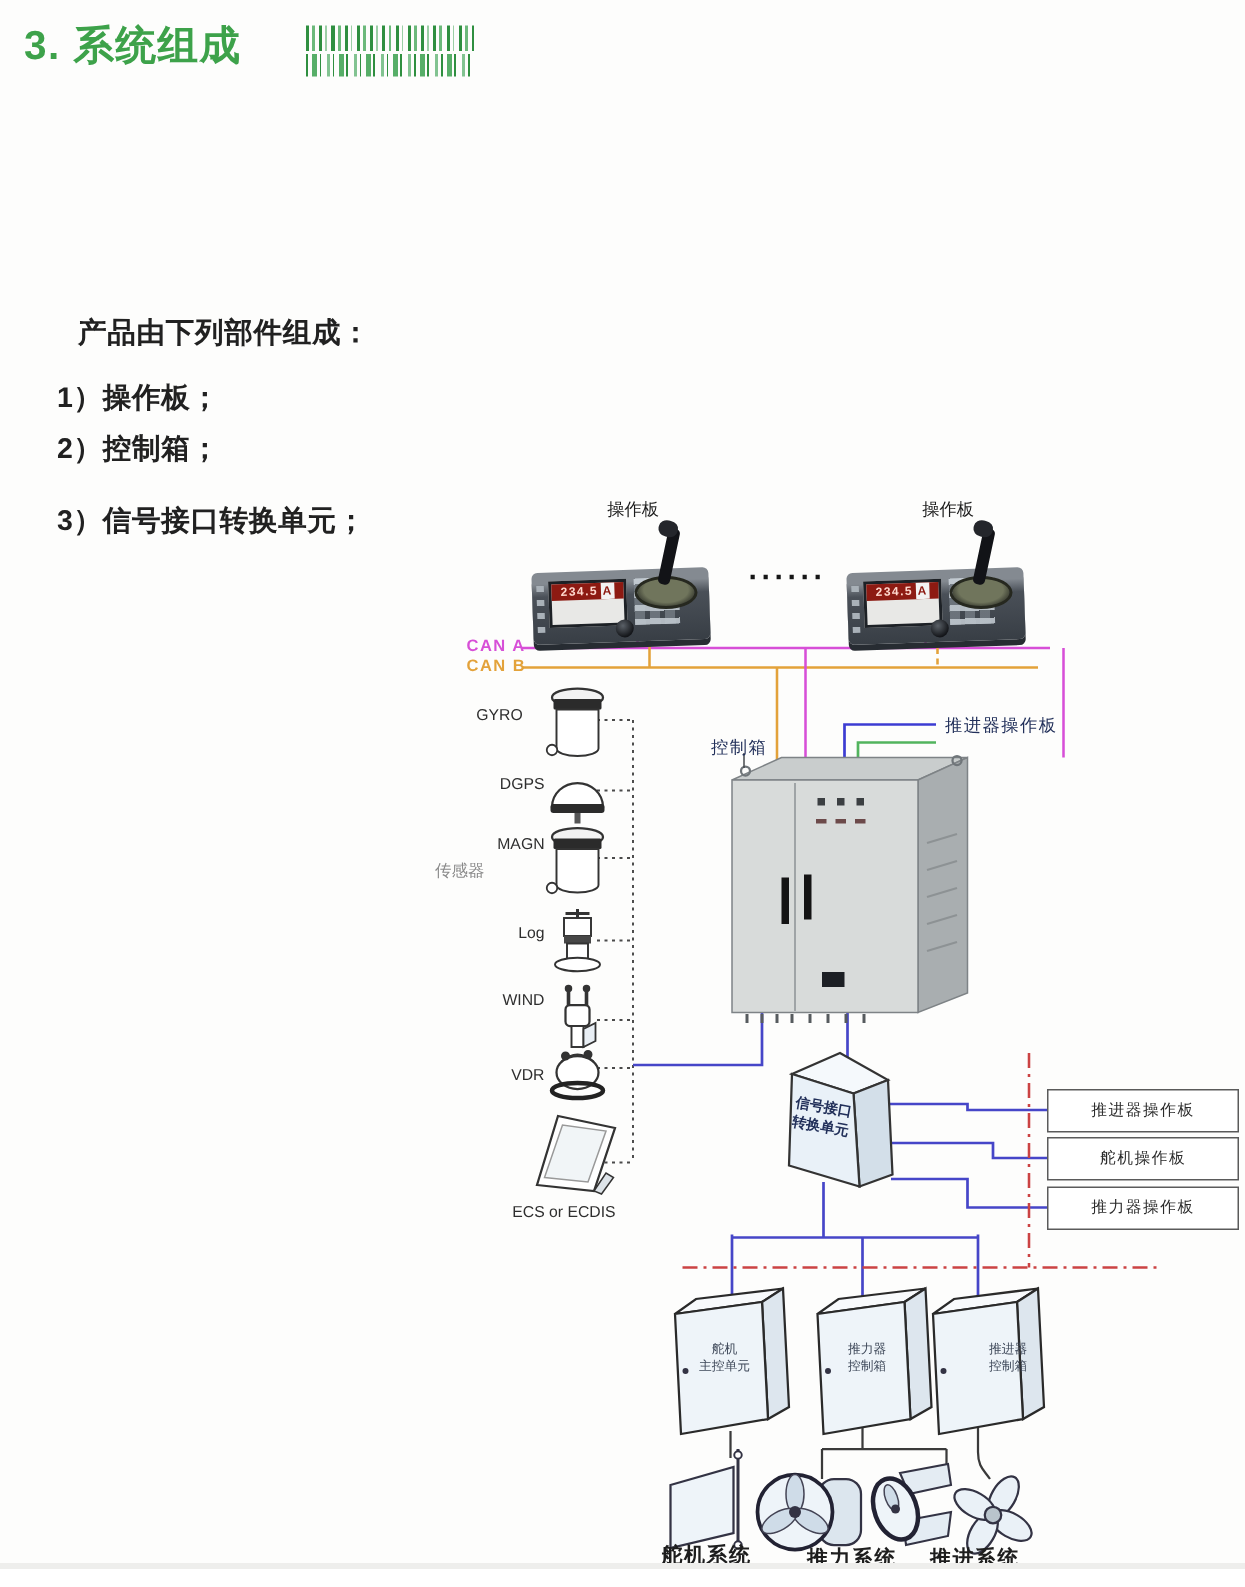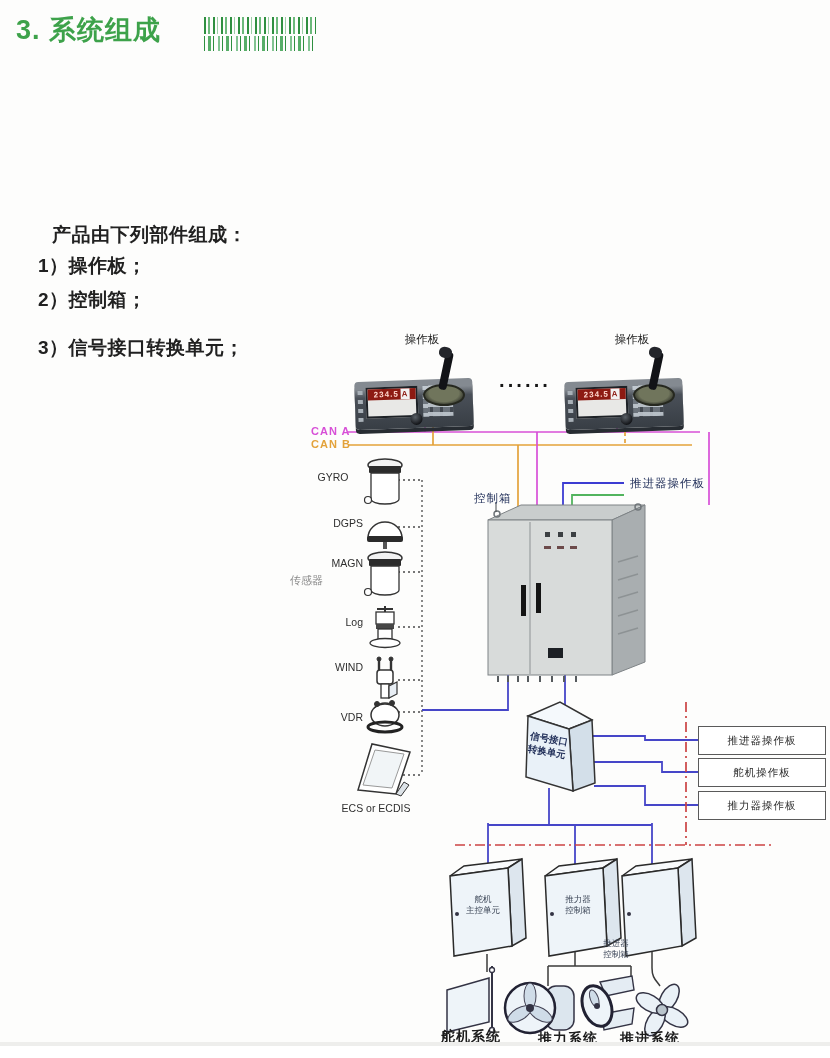--- a/index.html
+++ b/index.html
@@ -8,21 +8,21 @@
 
   
   .heading { position:absolute; left:16px; top:12px; font-size:27px; font-weight:600; color:#3da24a; letter-spacing:1px; }
   .barcode { position:absolute; left:204px; top:17px; width:112px; height:17px;
     background:repeating-linear-gradient(90deg,#2f8f40 0 2px,transparent 2px 4px,#6cb97b 4px 6px,transparent 6px 9px,#2f8f40 9px 11px,transparent 11px 13px,#9ccfa6 13px 14px,transparent 14px 17px); }
   .barcode.b2 { top:36px; height:15px;
     background:repeating-linear-gradient(90deg,#2f8f40 0 1px,transparent 1px 4px,#57ae68 4px 7px,transparent 7px 9px,#2f8f40 9px 10px,transparent 10px 14px,#82c391 14px 16px,transparent 16px 18px); }
   .para { position:absolute; left:14px; width:804px; font-size:19px; font-weight:600; color:#212121;
           line-height:34.5px; text-align:justify; text-indent:2em; letter-spacing:.5px; }
   .p1 { top:76px; }
-  .p2 { top:218px; }
+  .p2 { top:206px; }
   .list-item { position:absolute; left:38px; font-size:19px; font-weight:600; color:#212121; line-height:24px; letter-spacing:.5px; }
 
   
   .diagram { position:absolute; left:0; top:330px; width:830px; height:728px; }
   .dg-svg { position:absolute; left:0; top:0; }
   .dlabel { position:absolute; color:#222; font-size:11px; white-space:nowrap; }
   .panel-label { width:80px; text-align:center; font-size:11.5px; color:#1b1b1b; }
   .can-label { font-weight:bold; font-size:11px; letter-spacing:1px; }
   .navy { color:#22305a; font-size:11.5px; letter-spacing:1px; }
   .sensor-label { width:60px; text-align:right; font-size:10.5px; color:#2e2e2e; }
@@ -339,21 +339,21 @@
     <div class="io-box" style="top:461px;">推力器操作板</div>
 
     <div class="bbox-text" style="left:455px; top:564px;">
       <div>舵机</div>
       <div>主控单元</div>
     </div>
     <div class="bbox-text" style="left:550px; top:564px;">
       <div>推力器</div>
       <div>控制箱</div>
     </div>
-    <div class="bbox-text" style="left:588px; top:564px;margin-top:44px;">
+    <div class="bbox-text" style="left:644px; top:564px;">
       <div>推进器</div>
       <div>控制箱</div>
     </div>
 
     <div class="sys-label" style="left:436px; top:698px;">舵机系统</div>
     <div class="sys-label" style="left:533px; top:700px;">推力系统</div>
     <div class="sys-label" style="left:615px; top:700px;">推进系统</div>
 
   </div>
 </div>

